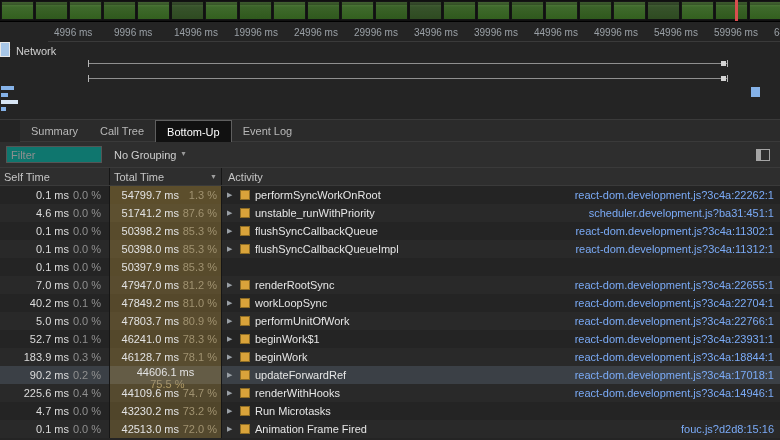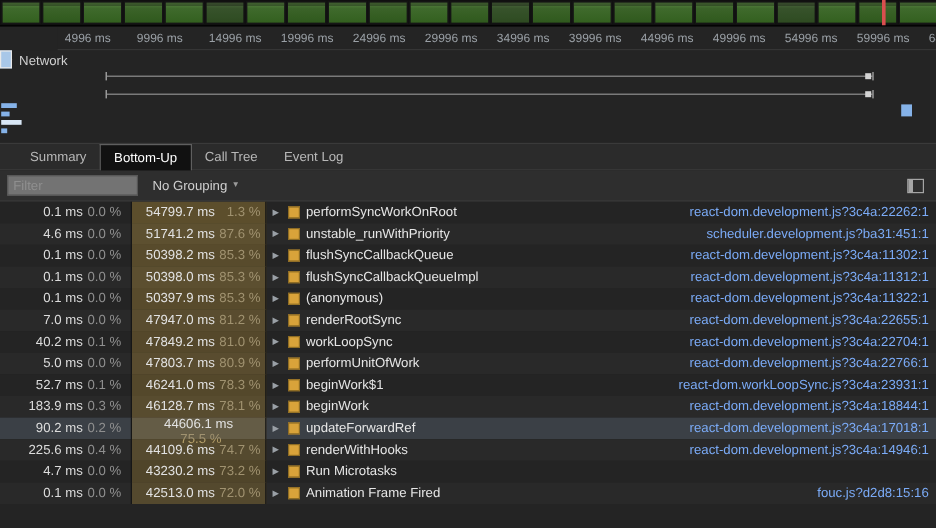--- a/index.html
+++ b/index.html
@@ -55,35 +55,35 @@
   .nc { position:absolute; background:#85b2e8; }
   .c1 { left:1px; top:44px; width:13px; height:4px; }
   .c2 { left:1px; top:51px; width:7px;  height:4px; }
   .c3 { left:1px; top:58px; width:17px; height:4px; background:#d8e6f5; }
   .c4 { left:1px; top:65px; width:5px;  height:4px; }
   .c5 { left:751px; top:45px; width:9px; height:10px; }
 
   
   .tabbar {
     height:22px; background:#2b2b2b; border-bottom:1px solid #3a3a3a;
-    display:flex; align-items:stretch; padding-left:14px;
+    display:flex; align-items:stretch; padding-left:0;margin-left:20px;
   }
   .tab { display:flex; align-items:center; padding:0 11px; color:#b8b8b8; cursor:default; }
   .tab.active {
     background:#111111; color:#ffffff;
     border:1px solid #5f5f5f; border-bottom:none; margin-bottom:-1px;
   }
 
   
   .toolbar {
     height:26px; background:#2e2e2e; border-bottom:1px solid #3a3a3a;
     display:flex; align-items:center; gap:12px; padding:0 6px;
   }
   .filter {
-    width:109px; height:17px; background:#737373; border:1px solid #555;
+    width:96px; height:17px; background:#0f766e; border:1px solid #555;
     color:#cfcfcf; font-size:11px; font-family:"Liberation Sans",sans-serif;
     padding:0 4px; outline:none;
   }
   .filter::placeholder { color:#8f8f8f; }
   .grouping { display:flex; align-items:flex-start; gap:5px; color:#cfcfcf; }
   .caret { font-size:8px; color:#9a9a9a; }
   .sidebar-toggle {
     margin-left:auto; margin-right:4px; width:14px; height:12px;
     border:1px solid #a5a5a5;
     background:linear-gradient(90deg,#a5a5a5 0 35%, transparent 35%);
@@ -197,34 +197,42 @@
     <div class="nsq q2"></div>
     <div class="nc c1"></div>
     <div class="nc c2"></div>
     <div class="nc c3"></div>
     <div class="nc c4"></div>
     <div class="nc c5"></div>
   </div>
 
   <div class="tabbar">
     <div class="tab">Summary</div>
+    <div class="tab">Call Tree</div>
     <div class="tab active">Bottom-Up</div>
-    <div class="tab">Call Tree</div>
     <div class="tab">Event Log</div>
   </div>
 
   <div class="toolbar">
     <input class="filter" placeholder="Filter" style="">
     <div class="grouping">
       <span>No Grouping</span>
       <span class="caret">▾</span>
     </div>
     <div class="sidebar-toggle"></div>
   </div>
 
+  <div class="thead">
+    <div class="h-self">Self Time</div>
+    <div class="h-total">
+      <span>Total Time</span>
+      <span class="sort">▼</span>
+    </div>
+    <div class="h-act">Activity</div>
+  </div>
 
   <div class="tbody">
   <div class="row">
     <div class="cell c-self">
       <span class="ms">0.1 ms</span>
       <span class="pct">0.0 %</span>
     </div>
     <div class="cell c-total" style="background: rgba(255, 200, 70, 0.26);">
       <span class="ms">54799.7 ms</span>
       <span class="pct">1.3 %</span>
@@ -290,26 +298,20 @@
 
   <div class="row">
     <div class="cell c-self">
       <span class="ms">0.1 ms</span>
       <span class="pct">0.0 %</span>
     </div>
     <div class="cell c-total" style="background: rgba(255, 200, 70, 0.24);">
       <span class="ms">50397.9 ms</span>
       <span class="pct">85.3 %</span>
     </div>
-    <div class="cell c-act">
-      <span class="tri">▶</span>
-      <span class="sq"></span>
-      <span class="act-name">(anonymous)</span>
-      <a class="src">react-dom.development.js?3c4a:11322:1</a>
-    </div>
   </div>
 
   <div class="row">
     <div class="cell c-self">
       <span class="ms">7.0 ms</span>
       <span class="pct">0.0 %</span>
     </div>
     <div class="cell c-total" style="background: rgba(255, 200, 70, 0.227);">
       <span class="ms">47947.0 ms</span>
       <span class="pct">81.2 %</span>
@@ -362,21 +364,21 @@
       <span class="pct">0.1 %</span>
     </div>
     <div class="cell c-total" style="background: rgba(255, 200, 70, 0.22);">
       <span class="ms">46241.0 ms</span>
       <span class="pct">78.3 %</span>
     </div>
     <div class="cell c-act">
       <span class="tri">▶</span>
       <span class="sq"></span>
       <span class="act-name">beginWork$1</span>
-      <a class="src">react-dom.workLoopSync.js?3c4a:23931:1</a>
+      <a class="src">react-dom.development.js?3c4a:23931:1</a>
     </div>
   </div>
 
   <div class="row">
     <div class="cell c-self">
       <span class="ms">183.9 ms</span>
       <span class="pct">0.3 %</span>
     </div>
     <div class="cell c-total" style="background: rgba(255, 200, 70, 0.22);">
       <span class="ms">46128.7 ms</span>

